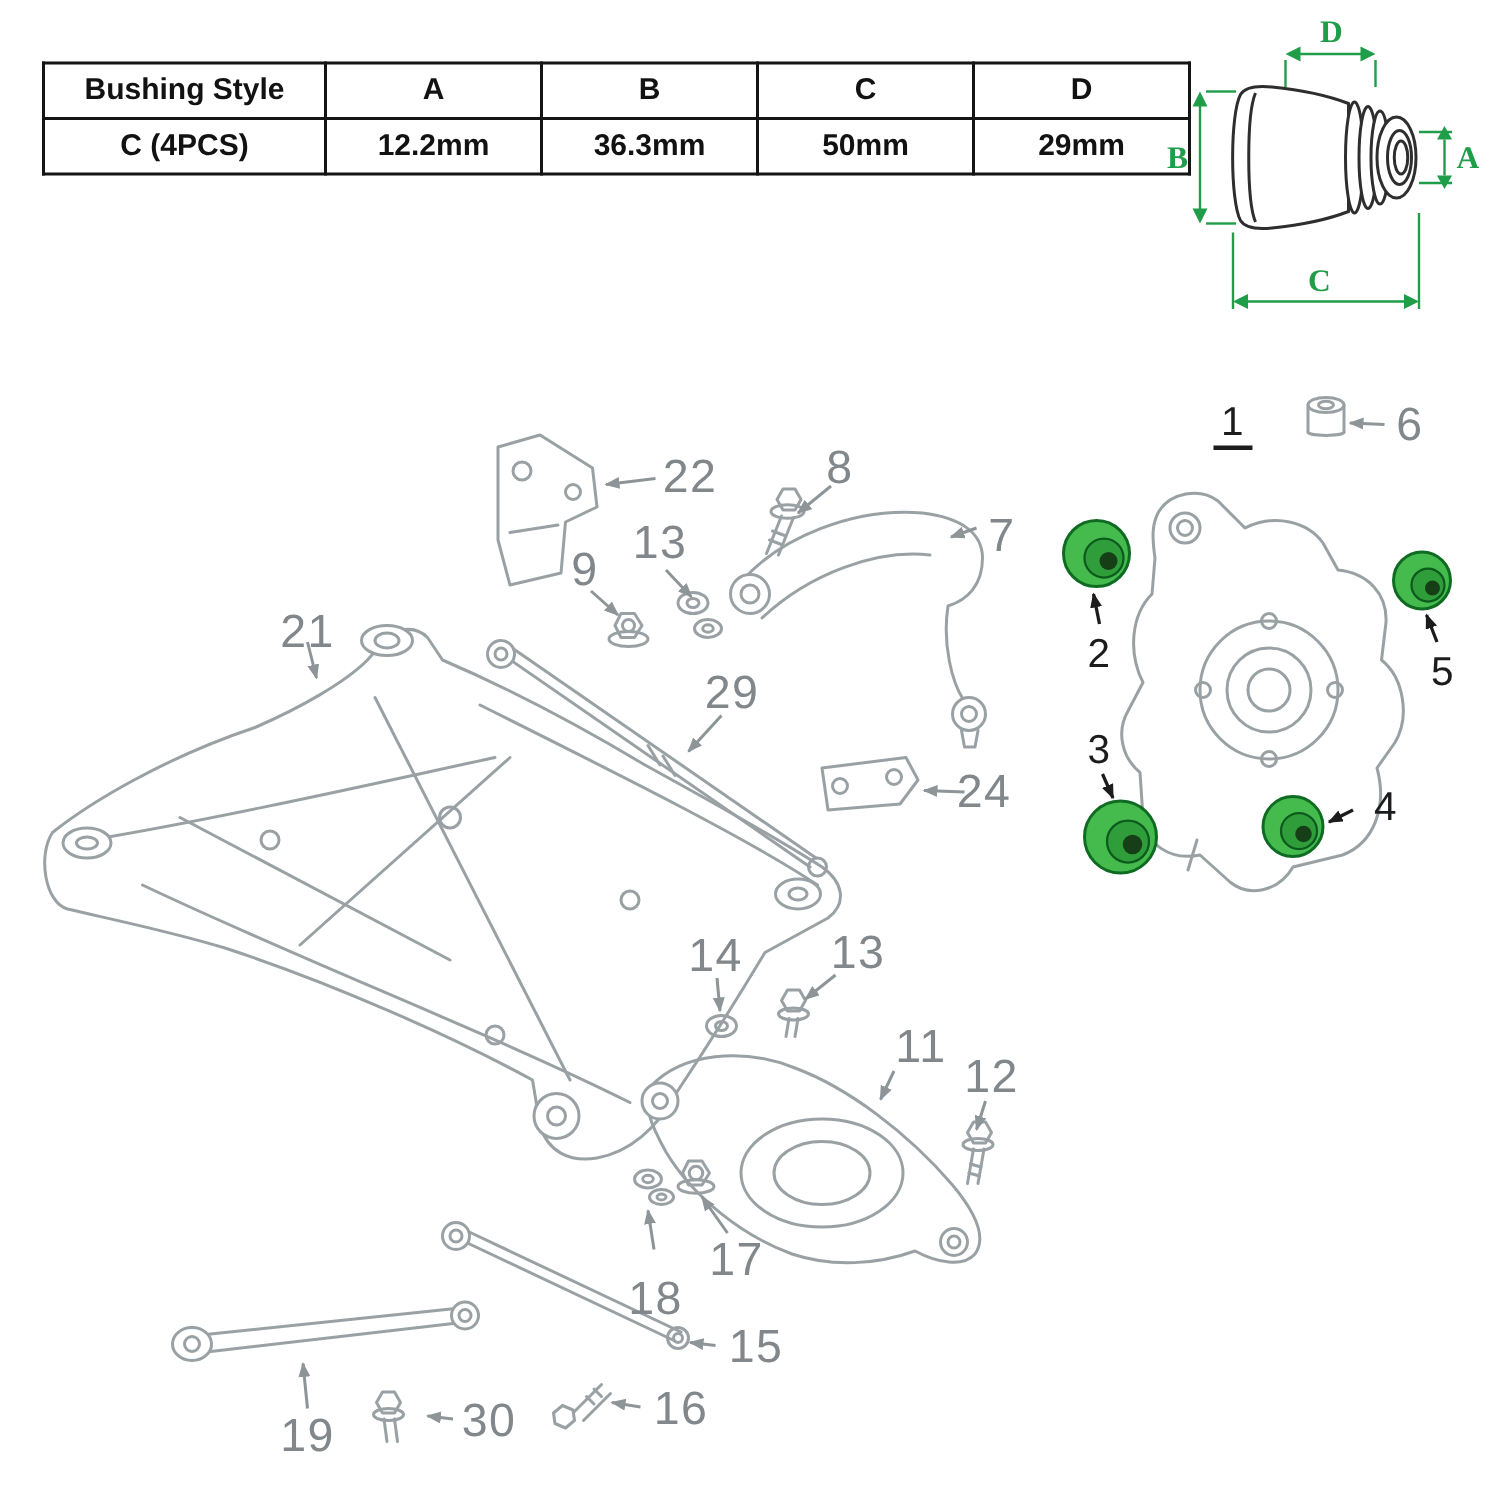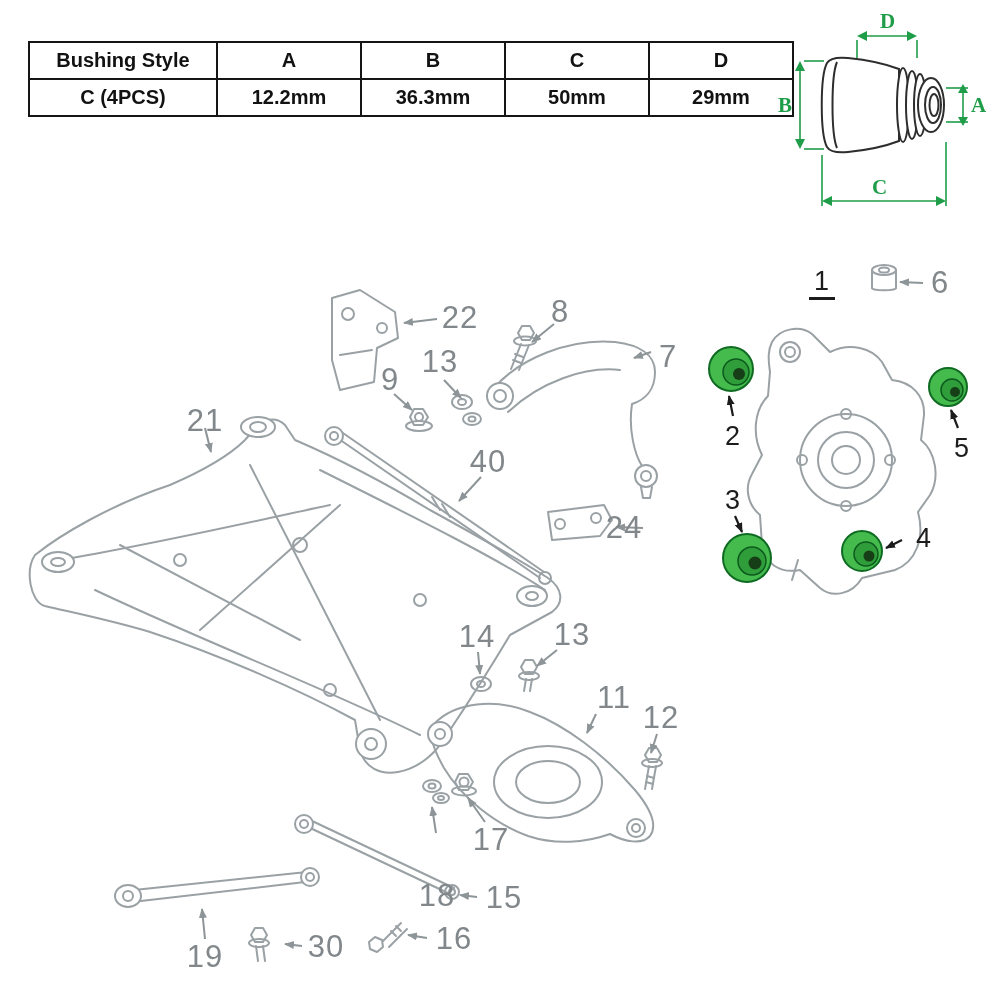--- a/index.html
+++ b/index.html
@@ -340,21 +340,21 @@
   <div class="co" style="left:560px;top:312px">8</div>
   <div class="co" style="left:390px;top:380px">9</div>
   <div class="co" style="left:440px;top:362px">13</div>
   <div class="co" style="left:614px;top:698px">11</div>
   <div class="co" style="left:661px;top:718px">12</div>
   <div class="co" style="left:572px;top:635px">13</div>
   <div class="co" style="left:477px;top:637px">14</div>
   <div class="co" style="left:504px;top:898px">15</div>
   <div class="co" style="left:454px;top:939px">16</div>
   <div class="co" style="left:491px;top:840px">17</div>
-  <div class="co" style="left:437px;top:896px">18</div>
+  <div class="co" style="left:437px;top:866px">18</div>
   <div class="co" style="left:205px;top:957px">19</div>
   <div class="co" style="left:326px;top:947px">30</div>
   <div class="co" style="left:205px;top:421px">21</div>
   <div class="co" style="left:460px;top:318px">22</div>
-  <div class="co" style="left:488px;top:462px">40</div>
-  <div class="co" style="left:624px;top:528px">24</div>
+  <div class="co" style="left:488px;top:462px">29</div>
+  <div class="co" style="left:656px;top:528px">24</div>
 
 </div>
 
 </body></html>

